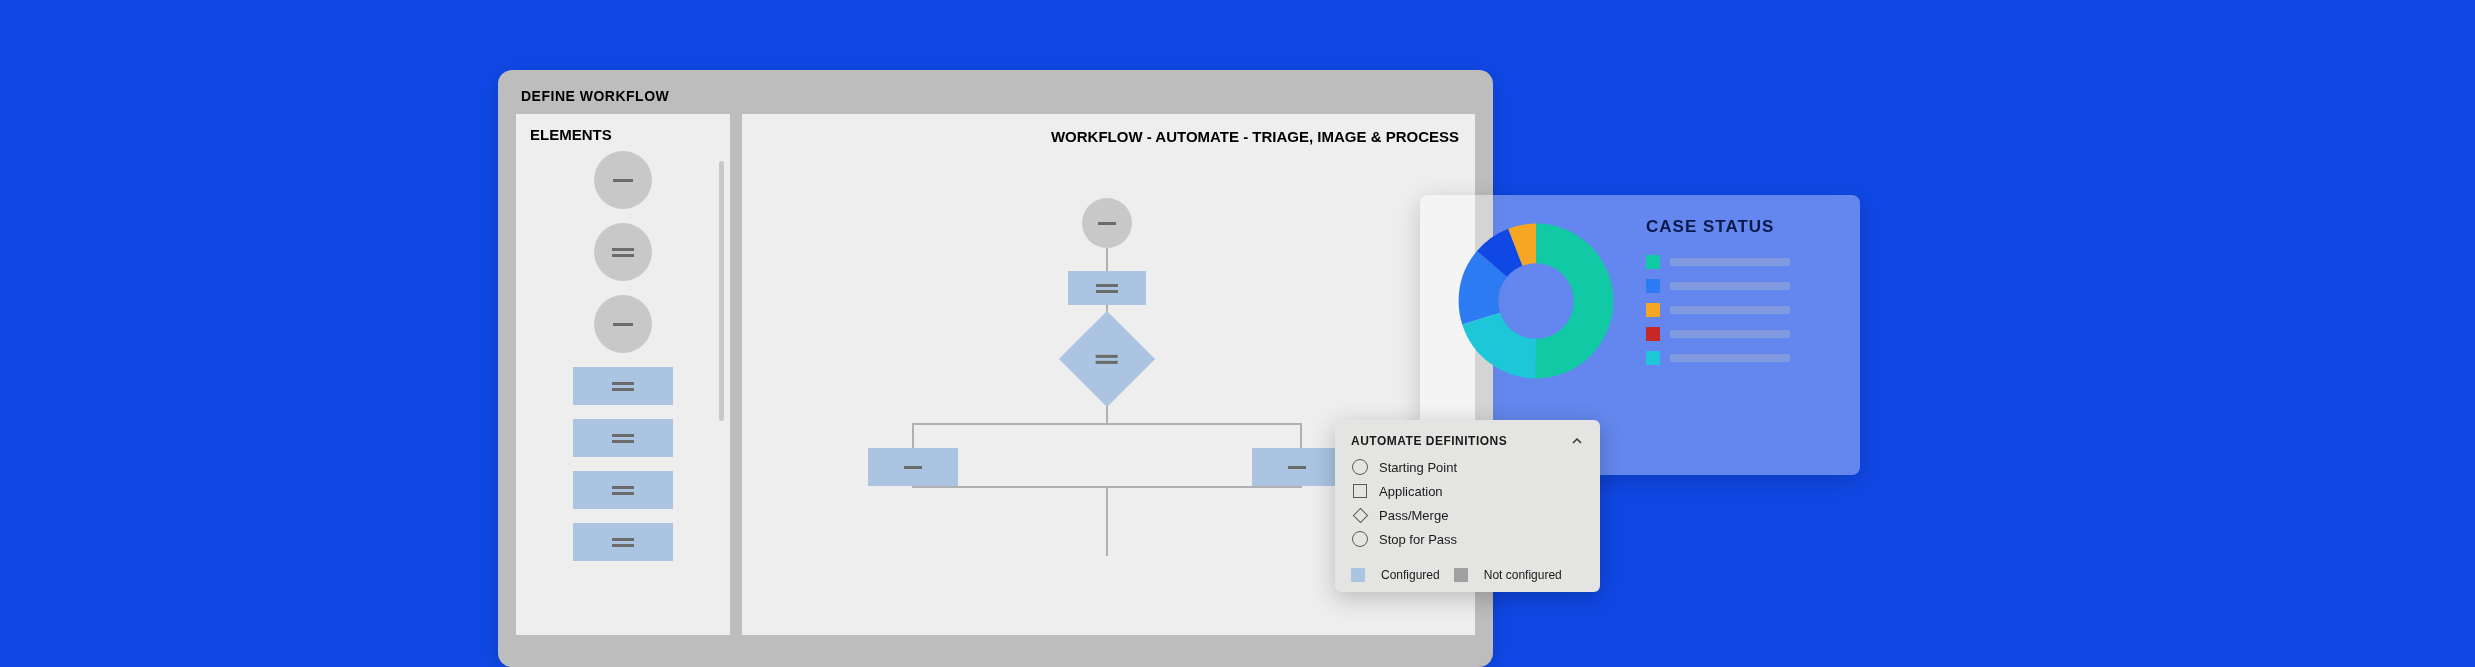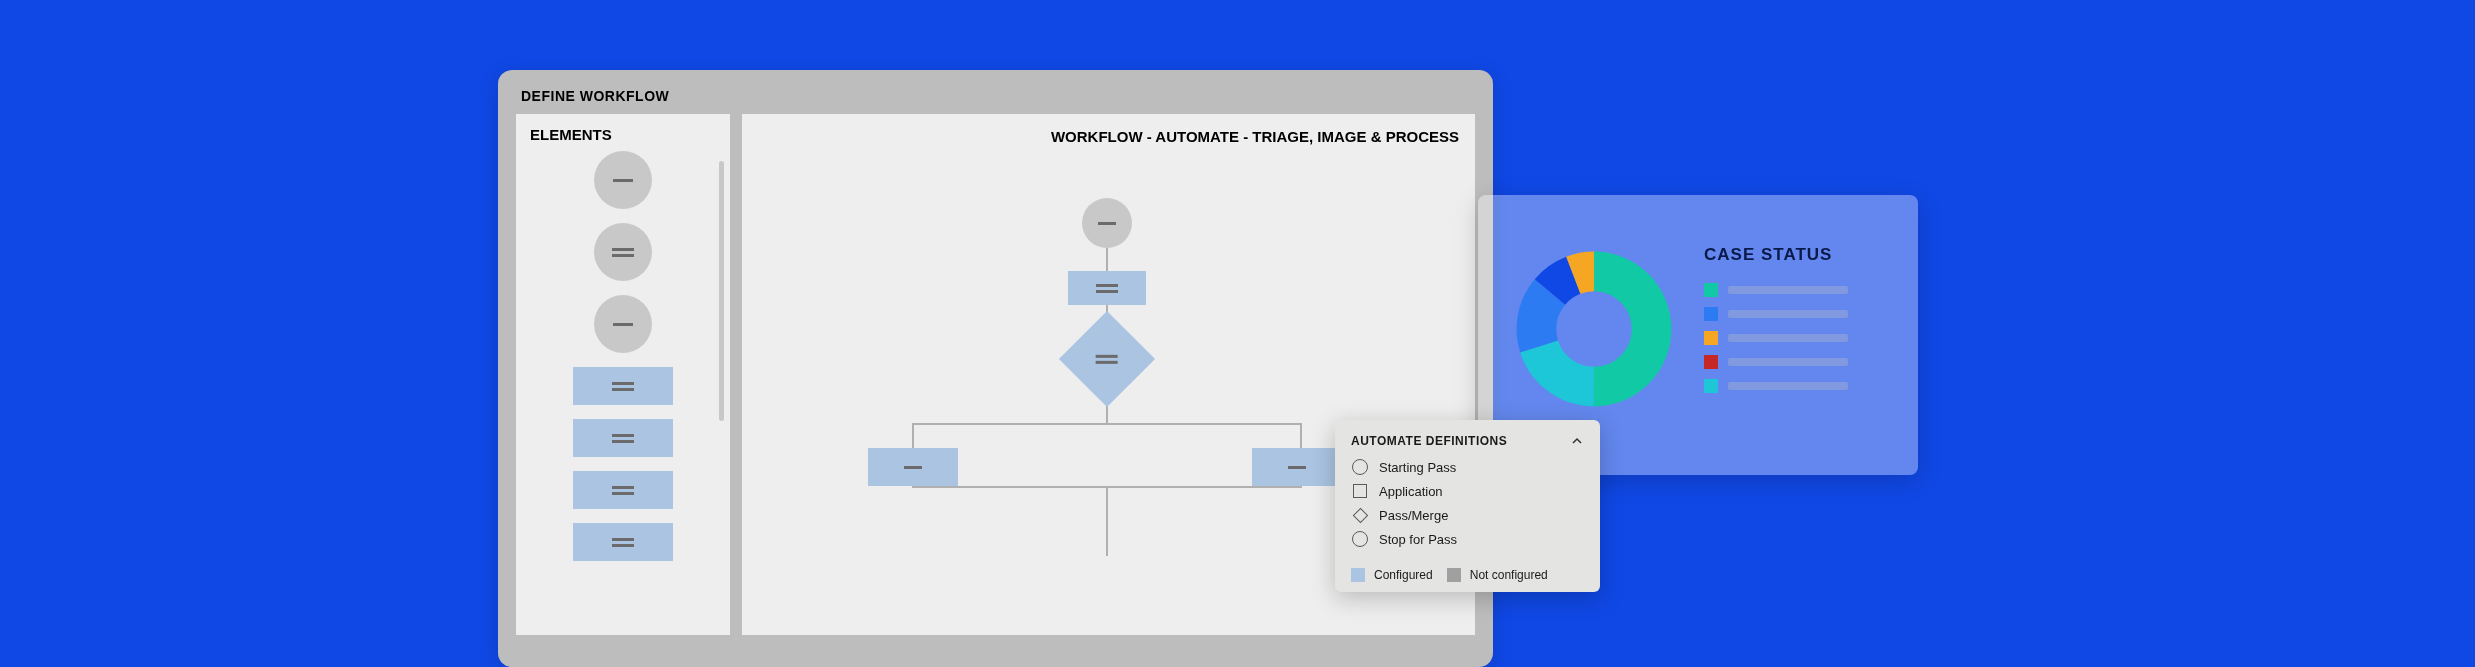--- a/index.html
+++ b/index.html
@@ -167,38 +167,38 @@
       gap: 10px;
       margin: 6px 0;
     }
     .def-icon { width:18px; height:18px; display:inline-flex; align-items:center; justify-content:center; flex-shrink:0;}
     .def-circle { width:16px; height:16px; border:1.5px solid #5a5a5a; border-radius:50%; }
     .def-square { width:14px; height:14px; border:1.5px solid #5a5a5a; }
     .def-diamond { width:11px; height:11px; border:1.5px solid #5a5a5a; transform:rotate(45deg); }
     .def-legend {
       display:flex; gap:14px; margin-top:12px; padding-top:8px; font-size:12px;
     }
-    .def-legend span { display:inline-flex; align-items:flex-end; gap:9px;}
+    .def-legend span { display:inline-flex; align-items:flex-end; gap:16px;}
     .sw { width:14px; height:14px; display:inline-block; }
     .sw-conf { background:#aac4e2; }
     .sw-not { background:#a0a0a0; }
 
     
     .status-card {
       position: absolute;
-      left: 1478px;
+      left: 1420px;
       top: 195px;
       width: 440px;
       height: 280px;
       background: rgba(255,255,255,0.35);
       border-radius: 8px;
       box-shadow: 0 6px 24px rgba(0,0,0,0.18);
       display: flex;
       align-items: flex-start;
-      padding: 44px 26px;
+      padding: 16px 26px;
       gap: 20px;
     }
     .donut-wrap {
       width: 180px;
       height: 180px;
       flex-shrink: 0;
     }
     .status-right {
       flex: 1;
       padding-top: 6px;
@@ -351,21 +351,21 @@
     <span class="defs-caret">
       <svg width="12" height="12" viewBox="0 0 12 12">
           <path d="M2 8 L6 4 L10 8" fill="none" stroke="#333" stroke-width="1.5"></path>
         </svg>
     </span>
   </div>
   <div class="def-row">
     <span class="def-icon">
         <span class="def-circle"></span>
       </span>
-    <span>Starting Pass</span>
+    <span>Starting Point</span>
   </div>
   <div class="def-row">
     <span class="def-icon">
         <span class="def-square"></span>
       </span>
     <span>Application</span>
   </div>
   <div class="def-row">
     <span class="def-icon">
         <span class="def-diamond"></span>

